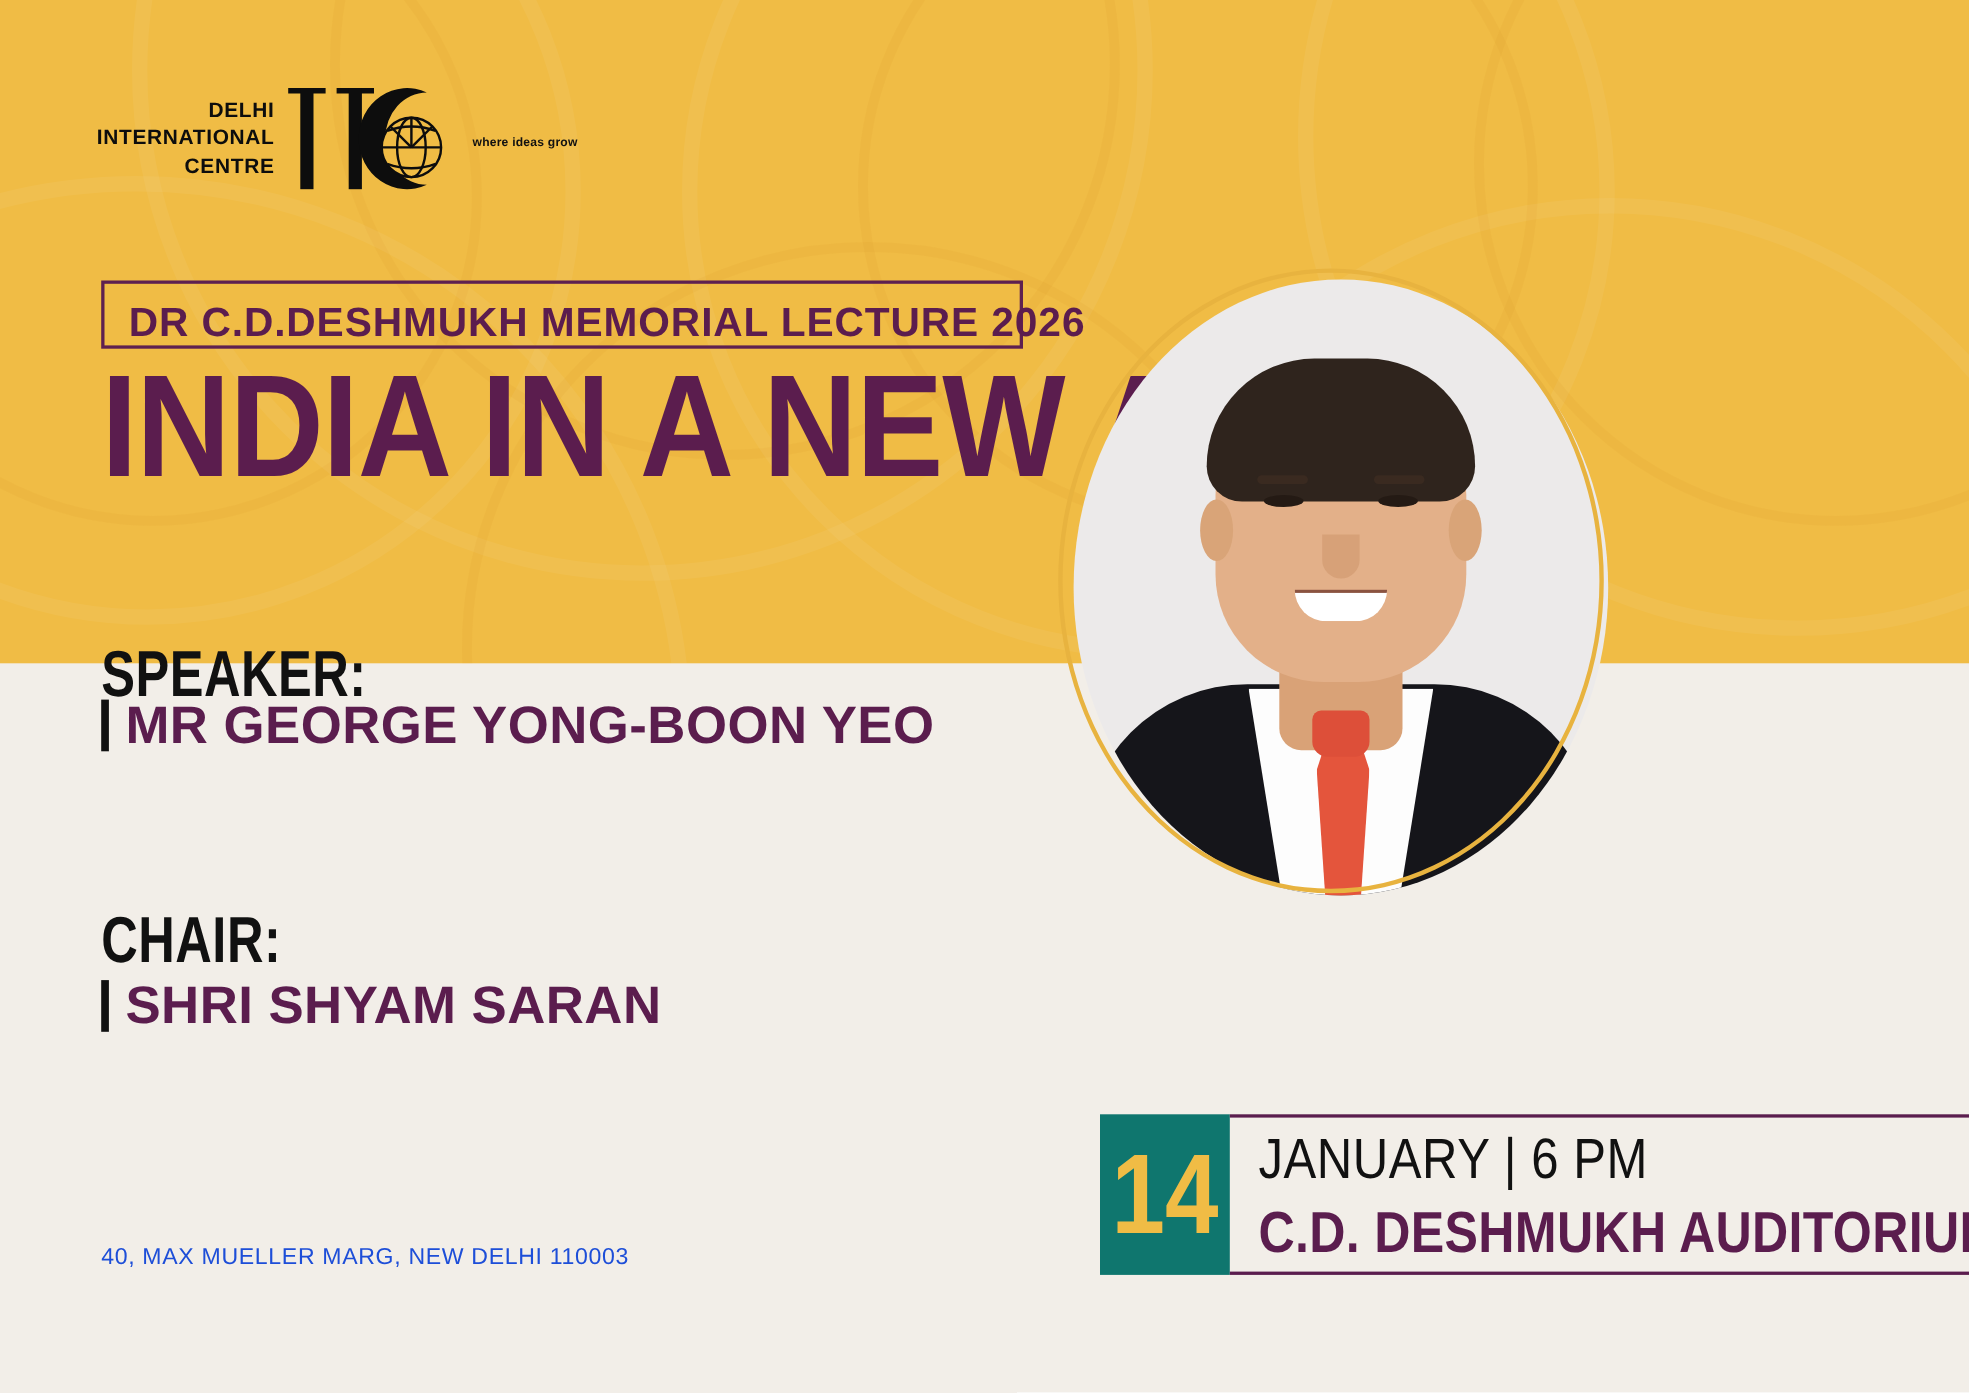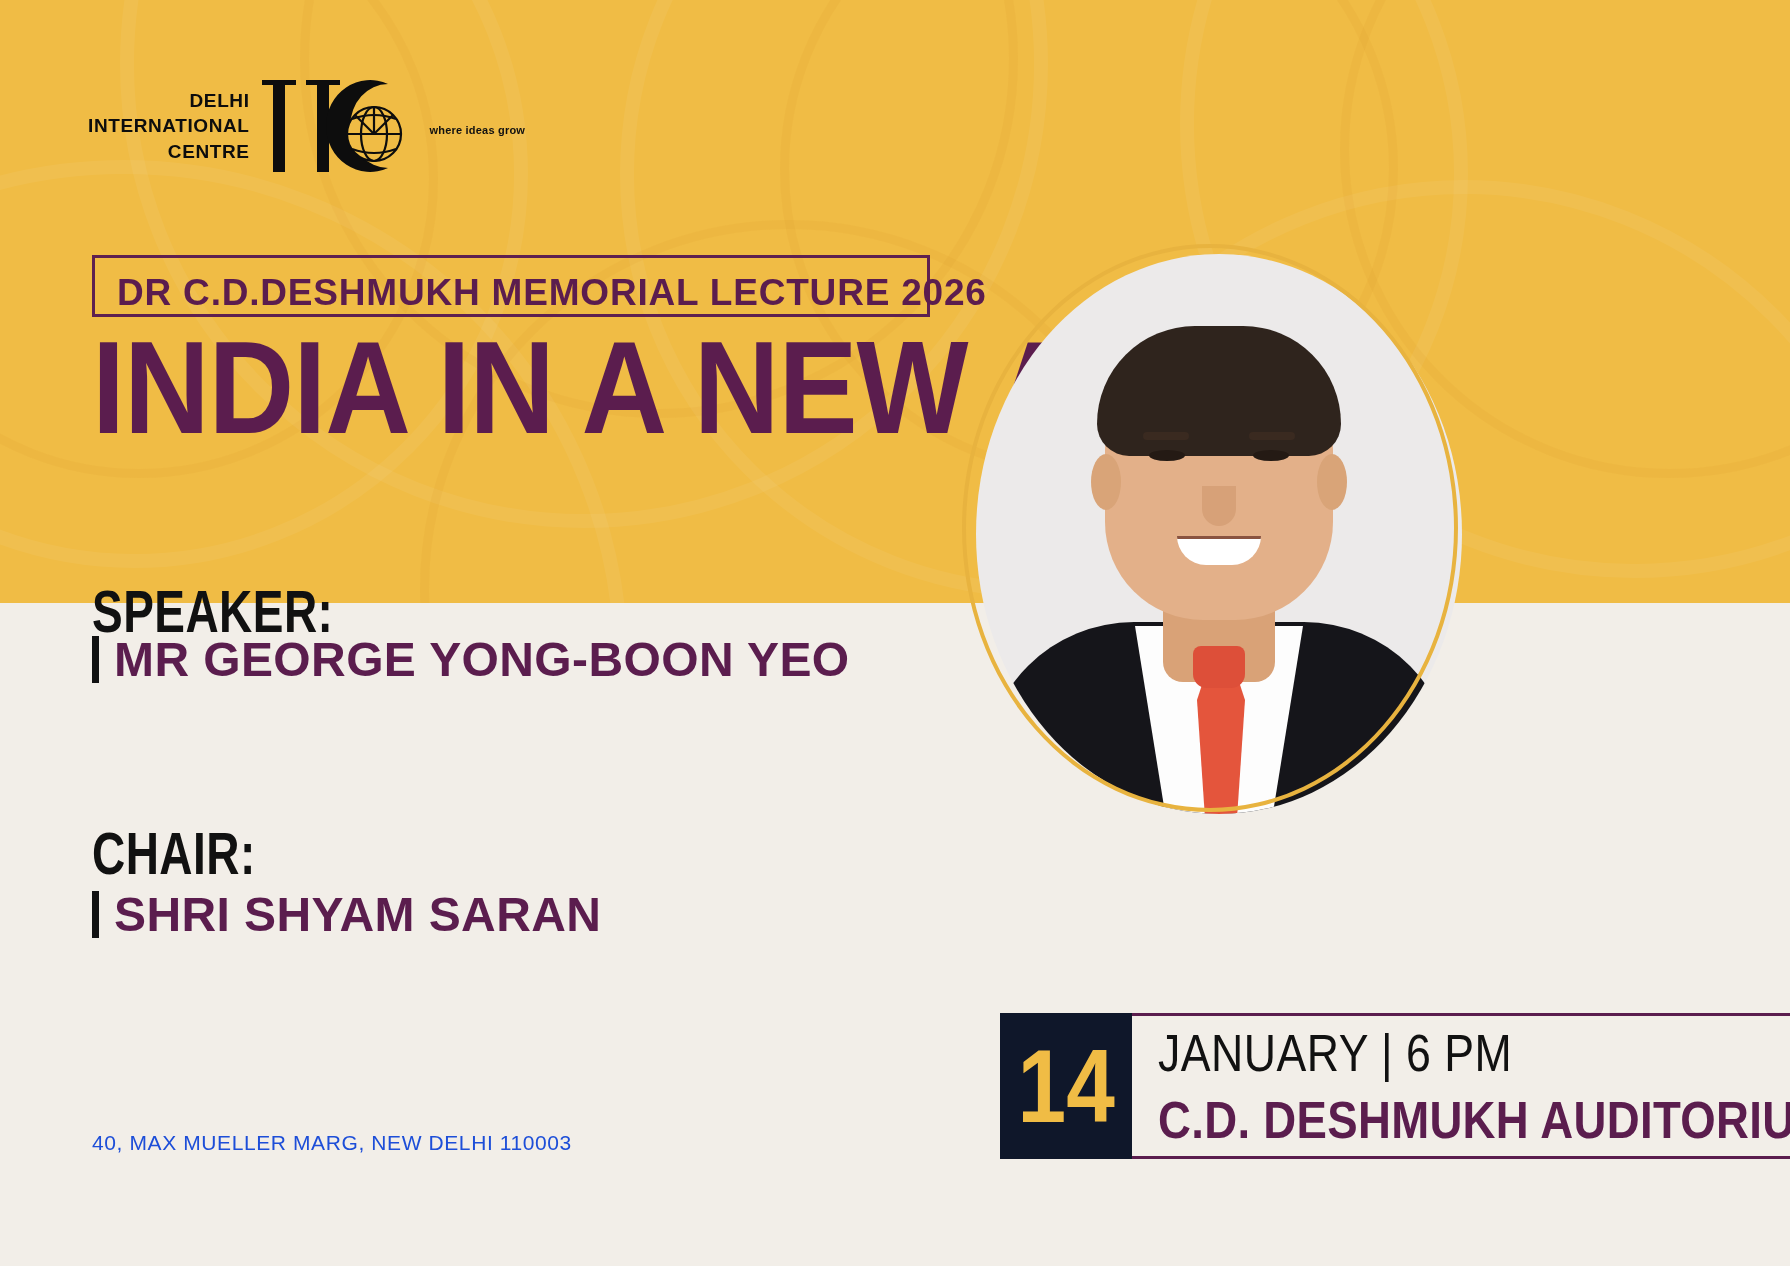--- a/index.html
+++ b/index.html
@@ -298,22 +298,22 @@
   
   .date-strip {
     position: absolute;
     left: 1000px; top: 1013px;
     width: 726px;
     height: 146px;
     display: flex;
     align-items: stretch;
   }
   .date-day {
-    width: 132px;
-    background: #0f172a;
+    width: 118px;
+    background: #0f766e;
     display: flex;
     align-items: center;
     justify-content: center;
     flex: none;
   }
   .date-day span {
     color: #f0bc45;
     font-family: "Liberation Sans Narrow", "Liberation Sans", sans-serif;
     font-size: 92px;
     font-weight: 700;

